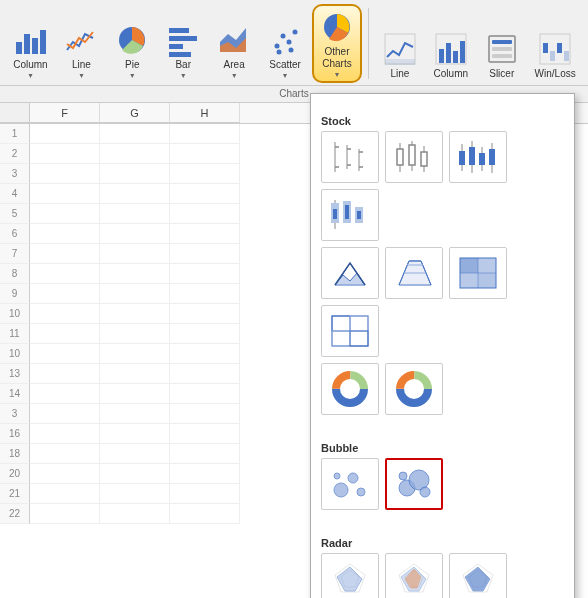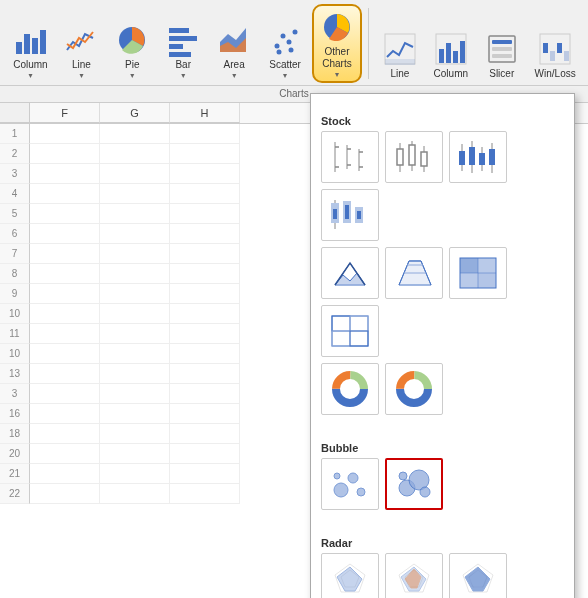--- a/index.html
+++ b/index.html
@@ -258,20 +258,26 @@
       <div class="sheet-cell"></div>
       </div>
       <div class="sheet-row">
         <div class="row-num">10</div>
       <div class="sheet-cell"></div>
       <div class="sheet-cell"></div>
       <div class="sheet-cell"></div>
       </div>
       <div class="sheet-row">
         <div class="row-num">13</div>
+      <div class="sheet-cell"></div>
+      <div class="sheet-cell"></div>
+      <div class="sheet-cell"></div>
+      </div>
+      <div class="sheet-row">
+        <div class="row-num">14</div>
       <div class="sheet-cell"></div>
       <div class="sheet-cell"></div>
       <div class="sheet-cell"></div>
       </div>
       <div class="sheet-row">
         <div class="row-num">3</div>
       <div class="sheet-cell"></div>
       <div class="sheet-cell"></div>
       <div class="sheet-cell"></div>
       </div>

